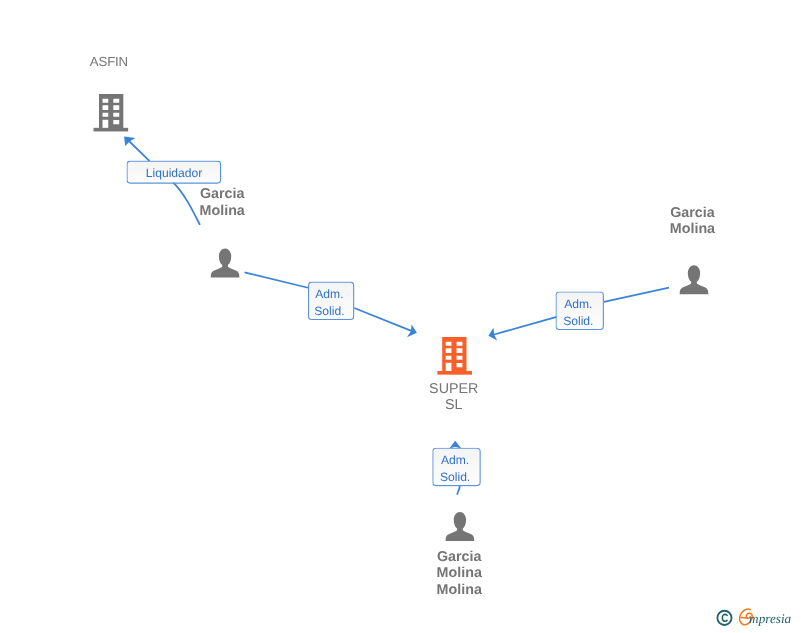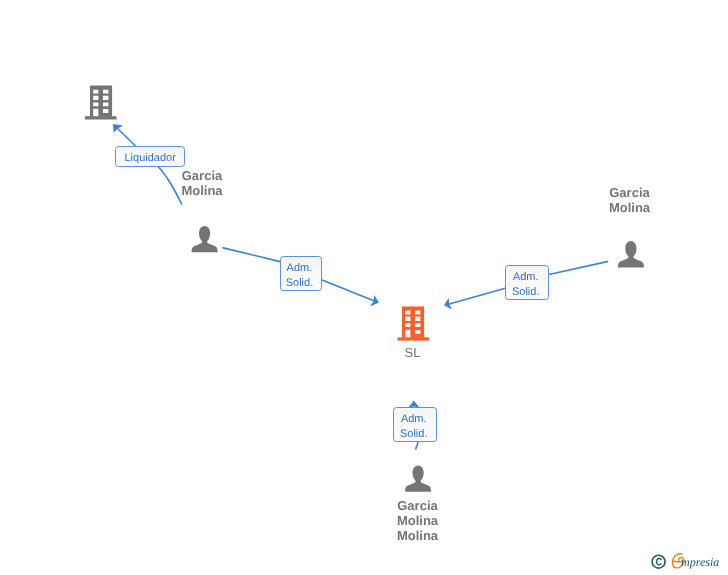--- a/index.html
+++ b/index.html
@@ -72,43 +72,45 @@
     <g transform="translate(617.3,240.2)">
       <path fill="#757575" d="M 13.6 0.9 C 10.5 0.9 8.0 4.0 8.0 8.0 C 8.0 11.9 9.3 14.7 11.0 16.0 L 11.0 17.5 C 9.7 19.0 6.0 19.8 3.3 21.1 C 1.3 22.1 0.6 24.0 0.6 26.3 L 0.6 27.3 L 26.6 27.3 L 26.6 26.3 C 26.6 24.0 25.9 22.1 23.9 21.1 C 21.2 19.8 17.5 19.0 16.2 17.5 L 16.2 16.0 C 17.9 14.7 19.2 11.9 19.2 8.0 C 19.2 4.0 16.7 0.9 13.6 0.9 Z"></path>
     </g>
 
     <g transform="translate(404.5,464.5)">
       <path fill="#757575" d="M 13.6 0.9 C 10.5 0.9 8.0 4.0 8.0 8.0 C 8.0 11.9 9.3 14.7 11.0 16.0 L 11.0 17.5 C 9.7 19.0 6.0 19.8 3.3 21.1 C 1.3 22.1 0.6 24.0 0.6 26.3 L 0.6 27.3 L 26.6 27.3 L 26.6 26.3 C 26.6 24.0 25.9 22.1 23.9 21.1 C 21.2 19.8 17.5 19.0 16.2 17.5 L 16.2 16.0 C 17.9 14.7 19.2 11.9 19.2 8.0 C 19.2 4.0 16.7 0.9 13.6 0.9 Z"></path>
     </g>
   </svg>
 
   <div class="nlabel company" style="left:-1px;top:48.5px;width:200px;font-size:12px;line-height:14px;letter-spacing:-0.13px;">
+    <div>ASFIN</div>
   </div>
 
   <div class="nlabel" style="left:127px;top:167.8px;width:150px;font-size:13px;line-height:15px;">
     <div>Garcia</div>
     <div>Molina</div>
   </div>
 
   <div class="nlabel company" style="left:337.5px;top:344.5px;width:150px;font-size:13px;line-height:15px;">
+    <div>SUPER</div>
     <div>SL</div>
   </div>
 
   <div class="nlabel" style="left:554.5px;top:184.5px;width:150px;font-size:13px;line-height:15px;">
     <div>Garcia</div>
     <div>Molina</div>
   </div>
 
   <div class="nlabel" style="left:342.5px;top:498.3px;width:150px;font-size:13px;line-height:15px;">
     <div>Garcia</div>
     <div>Molina</div>
     <div>Molina</div>
   </div>
 
-  <div class="elabel" style="left:115.2px;top:146.3px;width:70px;height:20.4px;padding-top:4px;">
+  <div class="elabel" style="left:115.2px;top:146.3px;width:86px;height:20.4px;padding-top:4px;">
     <span>Liquidador</span>
   </div>
 
   <div class="elabel" style="left:279.7px;top:256.2px;width:42.5px;height:34.8px;flex-direction:column;line-height:15px;padding-top:5px;padding-right:3px;">
     <span>Adm.</span>
     <span>Solid.</span>
   </div>
 
   <div class="elabel" style="left:505.4px;top:265.2px;width:43.7px;height:34.5px;flex-direction:column;line-height:15px;padding-top:5px;padding-right:3px;">
     <span>Adm.</span>

